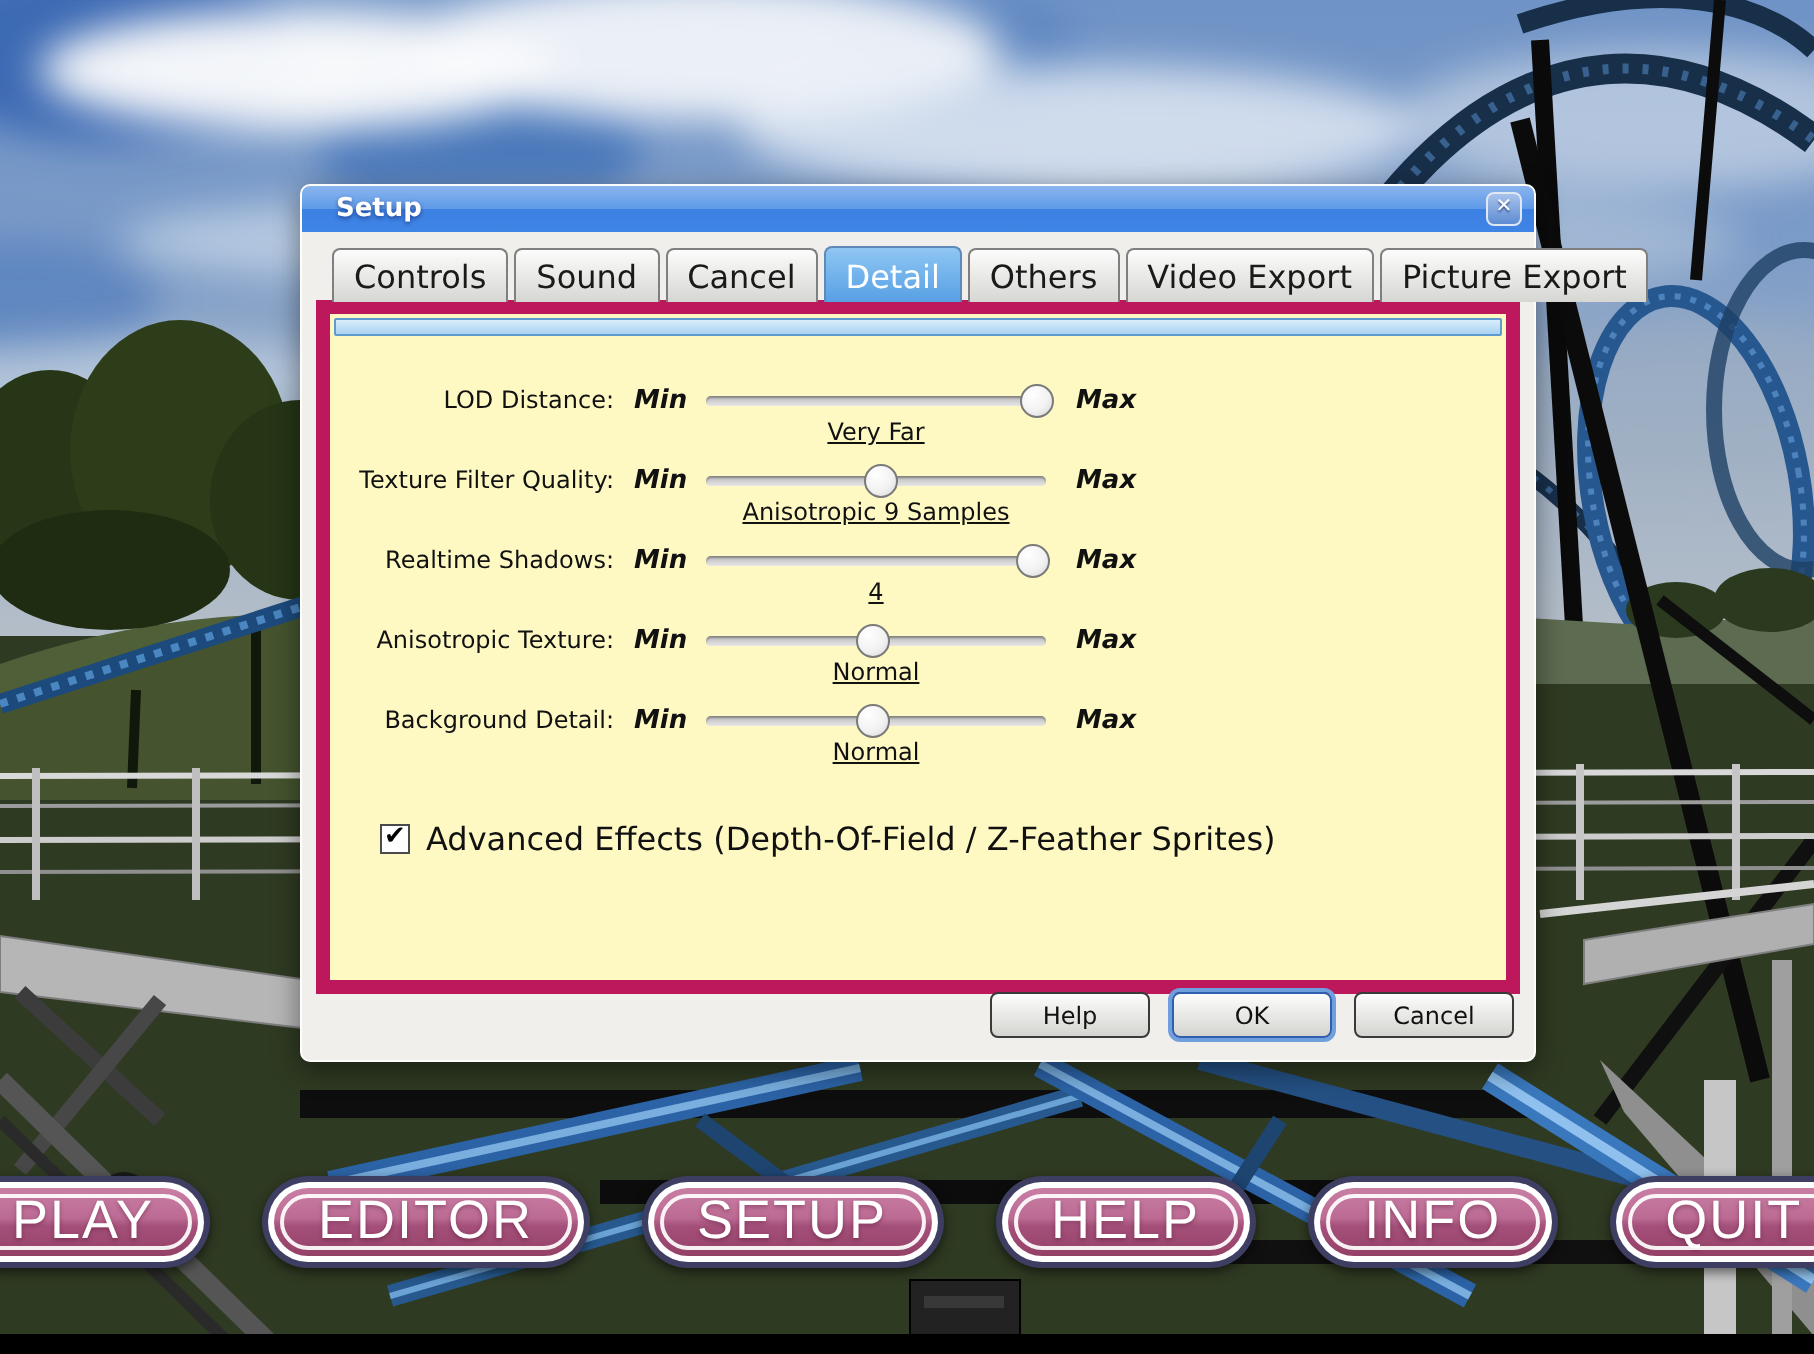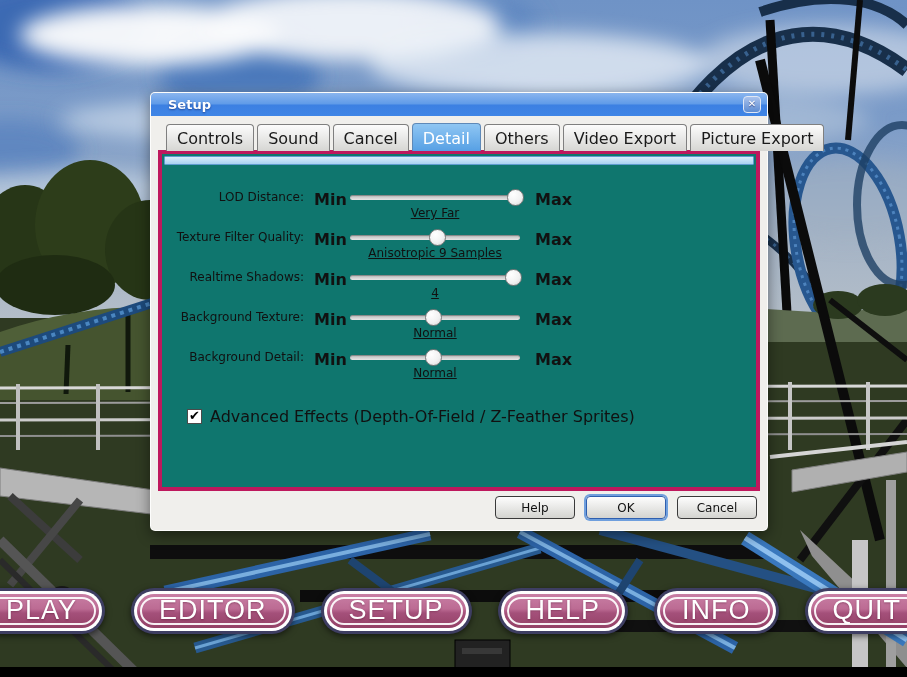--- a/index.html
+++ b/index.html
@@ -18,28 +18,28 @@
   .close-btn{margin-left:auto;width:16px;height:15px;border-radius:4px;cursor:pointer;
              border:1px solid #dfe7f5;background:linear-gradient(#a9c2ec,#5d8cd2);
              color:#fff;font-size:10px;font-weight:bold;line-height:14px;text-align:center;
              text-shadow:0 1px 1px rgba(0,0,60,.5);}
   .tabs{display:flex;align-items:flex-end;padding:7px 0 0 15px;position:relative;z-index:2;margin-bottom:-1px;}
   .tab{padding:4px 10px 3px 10px;margin-right:3px;font-size:16px;color:#1a1a1a;cursor:pointer;
        border:1px solid #7f7f7f;border-bottom:none;border-radius:4px 4px 0 0;
        background:linear-gradient(#fcfcfc,#d6d6d3);white-space:nowrap;}
   .tab.active{background:linear-gradient(#8fc6f3,var(--active-tab,#57a0e4));color:#fff;
               padding-top:5px;border-color:#5e89b8;text-align:right;}
-  .panel{margin:0 7px;height:333px;border:4px solid #be185d;background:#0f766e;position:relative;}
+  .panel{margin:0 7px;height:333px;border:7px solid #be185d;background:#fef9c3;position:relative;}
   .strip{margin:2px;height:7px;border:1px solid #5f9bcf;border-radius:1px;
          background:linear-gradient(var(--panel-strip-light,#d9edfb),var(--panel-strip,#a9d2f1));}
 
   .sliders{padding-top:14px;}
   .srow{height:40px;display:flex;align-items:flex-start;padding-top:6px;box-sizing:border-box;}
   .slabel{width:142px;text-align:right;font-size:12px;color:#111;padding:3px 6px 0 0;white-space:nowrap;}
-  .minmax{font-size:16px;font-weight:bold;color:#111;padding-top:3px;}
+  .minmax{font-size:13px;font-weight:bold;color:#111;padding-top:3px;font-style:italic;}
   .minl{width:30px;text-align:left;margin-left:4px;}
   .maxl{margin-left:15px;}
   .track{position:relative;width:170px;height:34px;margin-left:6px;cursor:pointer;}
   .groove{position:absolute;left:0;right:0;top:8px;height:5px;border-radius:3px;
           background:linear-gradient(#b9b9b9,#e6e6e6);box-shadow:inset 0 1px 1px rgba(0,0,0,.3);}
   .thumb{position:absolute;top:2px;width:15px;height:15px;border-radius:50%;cursor:grab;
          border:1.5px solid #7a7a7a;background:radial-gradient(circle at 35% 30%,#ffffff 0%,#f2f2f2 55%,#d6d6d6 100%);}
   .svalue{position:absolute;top:19px;left:50%;transform:translateX(-50%);
           font-size:12px;color:#111;white-space:nowrap;text-decoration:underline;}
 
@@ -236,21 +236,21 @@
           <span class="minmax minl">Min</span>
           <div class="track">
             <div class="groove"></div>
             <div class="thumb" style="left: calc(96% - 8px);"></div>
             <div class="svalue">4</div>
           </div>
           <span class="minmax maxl">Max</span>
         </div>
 
         <div class="srow">
-          <span class="slabel">Background Texture:</span>
+          <span class="slabel">Anisotropic Texture:</span>
           <span class="minmax minl">Min</span>
           <div class="track">
             <div class="groove"></div>
             <div class="thumb" style="left: calc(49% - 8px);"></div>
             <div class="svalue">Normal</div>
           </div>
           <span class="minmax maxl">Max</span>
         </div>
 
         <div class="srow">

